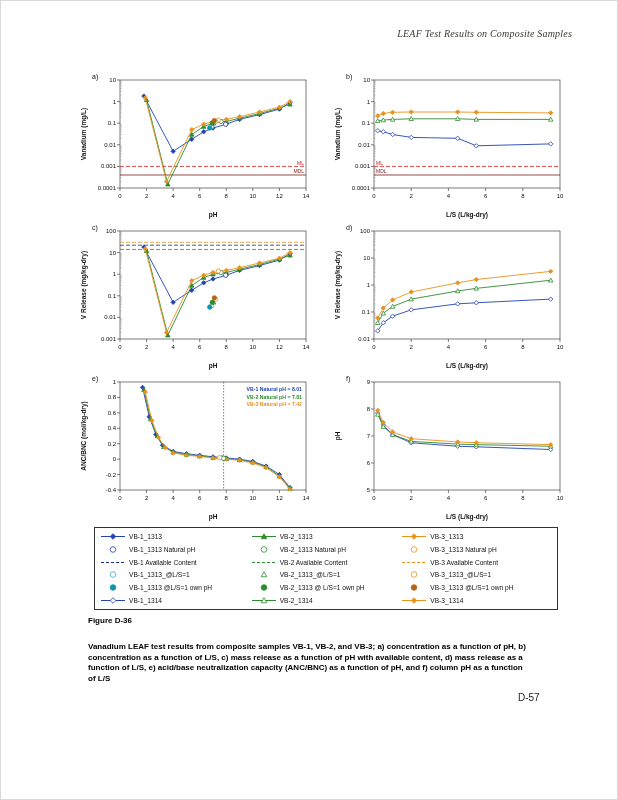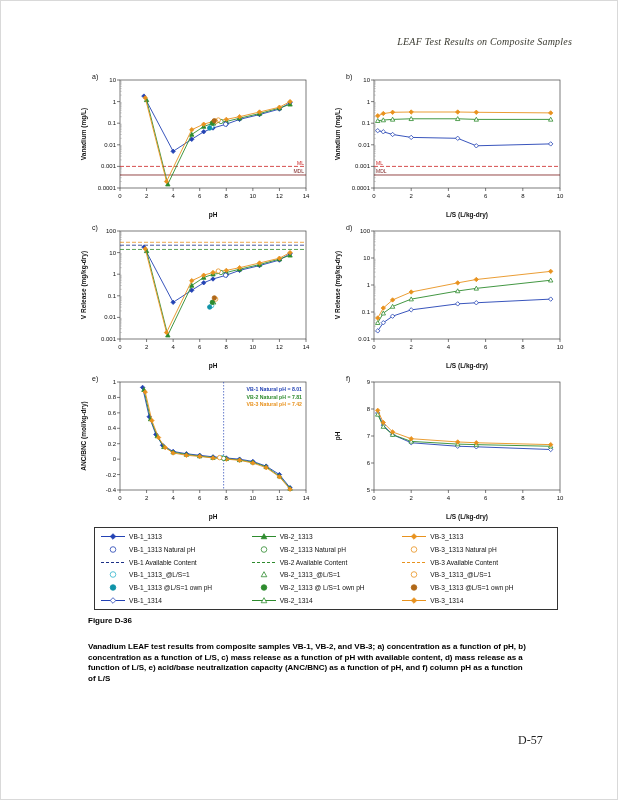--- a/index.html
+++ b/index.html
@@ -2,21 +2,21 @@
 <html><head>
 <meta charset="utf-8">
 <style>
   html,body { margin:0; padding:0; background:#ffffff; }
   .page {
     position:relative; width:618px; height:800px; background:#fff;
     font-family:"Liberation Sans", sans-serif; overflow:hidden;
     box-shadow: inset 0 0 0 1px #d9d9d9;
   }
   .header {
-    position:absolute; top:36px; right:46px;
+    position:absolute; top:28px; right:46px;
     font-family:"Liberation Serif", serif; font-style:italic;
     font-size:10px; color:#3a3a30; letter-spacing:0.2px;
   }
   .charts {
     position:absolute; left:78px; top:70px;
     display:grid; grid-template-columns:238px 238px; column-gap:16px; row-gap:1px;
   }
   .chart-cell { position:relative; width:238px; height:150px; }
   .panel-letter {
     position:absolute; left:14px; top:3px; font-size:7px; color:#111;
@@ -32,22 +32,22 @@
     display:flex; align-items:center; gap:3px;
     font-size:6.6px; white-space:nowrap; color:#111;
   }
   .legend-item svg { flex:0 0 auto; }
   .caption {
     position:absolute; left:88px; top:616px; width:438px;
     font-size:8px; font-weight:bold; line-height:1.35; color:#000;
   }
   .fig-label { margin-bottom:15px; }
   .page-number {
-    position:absolute; left:518px; top:733px;
-    font-family:Liberation Serif, serif; font-size:12px; color:#222;
+    position:absolute; left:518px; top:692px;
+    font-family:Liberation Sans, sans-serif; font-size:10px; color:#222;
   }
 </style>
 </head>
 <body>
 
 <div class="page">
 
   <div class="header">LEAF Test Results on Composite Samples</div>
 
   <div class="charts">

